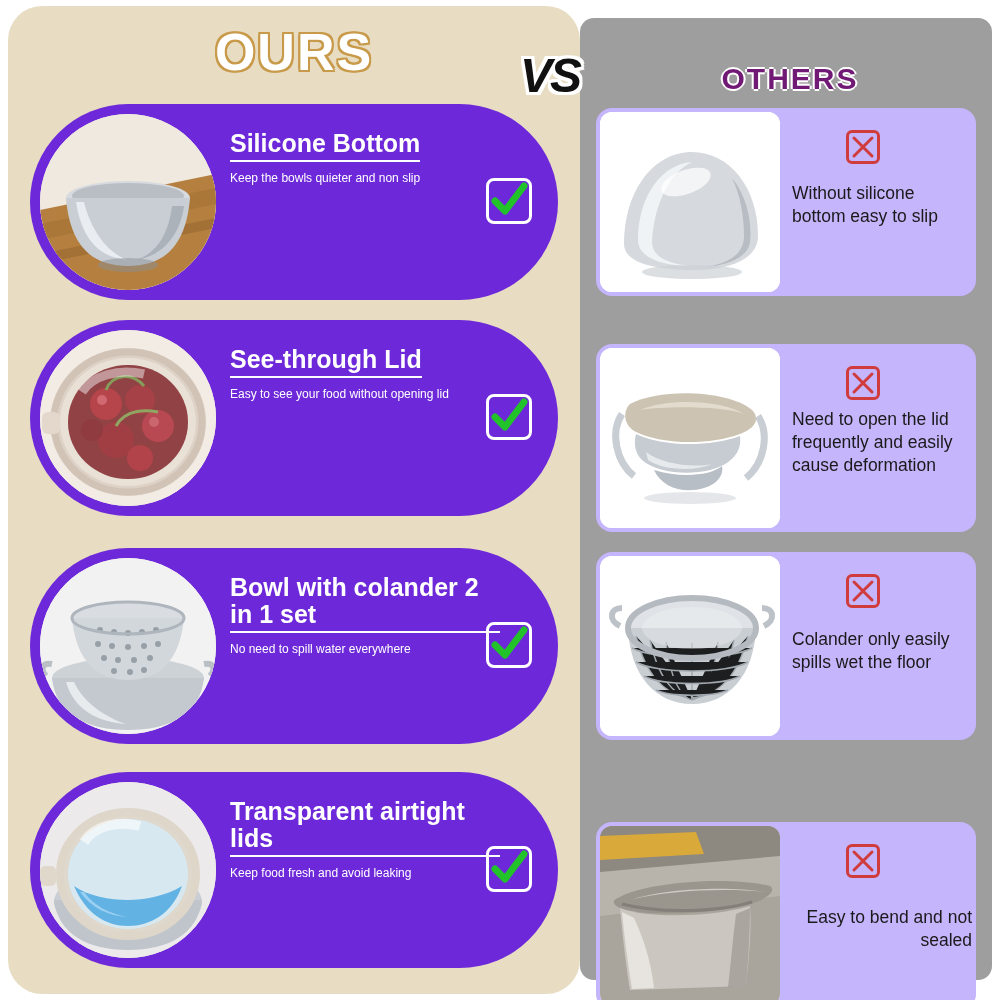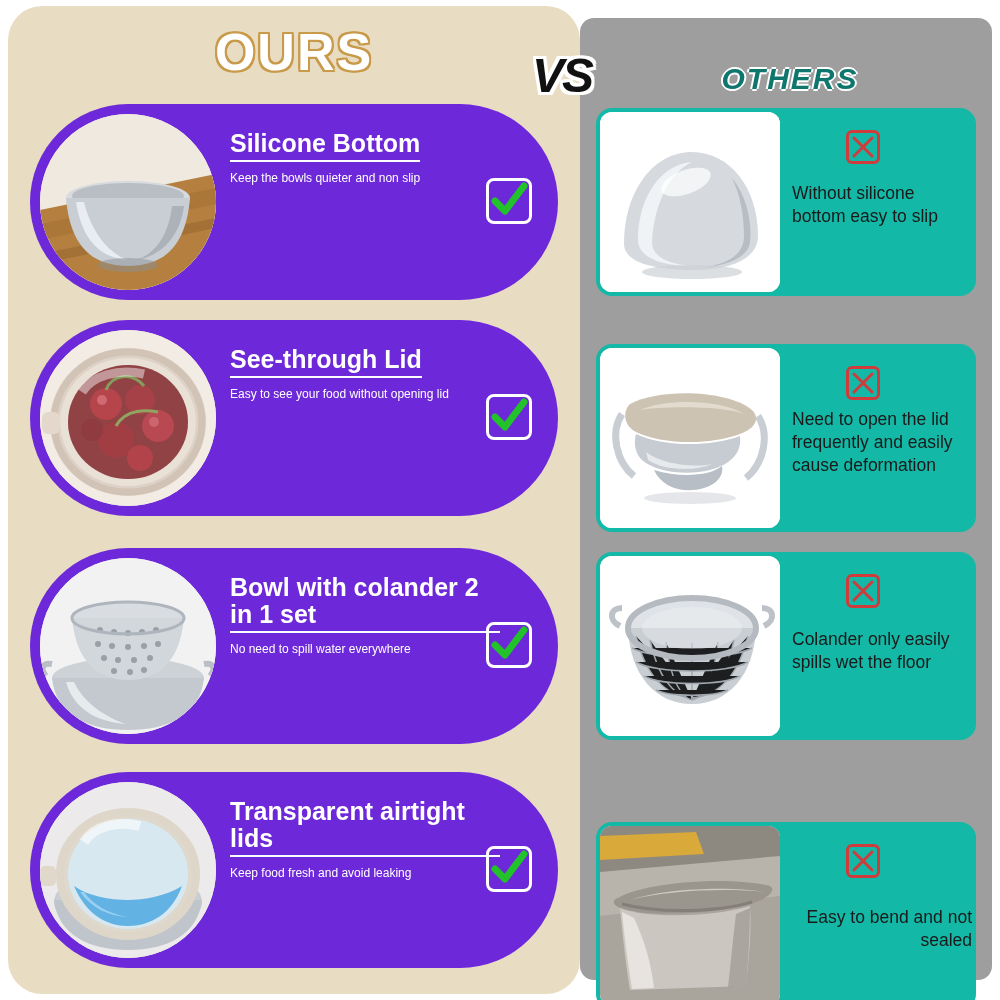--- a/index.html
+++ b/index.html
@@ -54,45 +54,44 @@
     letter-spacing: 2px;
     color: #ffffff;
     text-shadow:
        2px 0 0 #c89a4a, -2px 0 0 #c89a4a, 0 2px 0 #c89a4a, 0 -2px 0 #c89a4a,
        2px 2px 0 #c89a4a, -2px 2px 0 #c89a4a, 2px -2px 0 #c89a4a, -2px -2px 0 #c89a4a;
     z-index: 6;
   }
 
   .heading-vs {
     position: absolute;
-    left: 532px;
+    left: 520px;
     top: 48px;
     font-size: 48px;
     font-weight: bold;
     font-style: italic;
     color: #111111;
     text-shadow: 3px 0 0 #ffffff, -3px 0 0 #ffffff, 0 3px 0 #ffffff, 0 -3px 0 #ffffff,
                  3px 3px 0 #ffffff, -3px 3px 0 #ffffff, 3px -3px 0 #ffffff, -3px -3px 0 #ffffff;
     z-index: 8;
     letter-spacing: -2px;
   }
 
   .heading-others {
     position: absolute;
     left: 600px;
     top: 62px;
     width: 380px;
     text-align: center;
     font-size: 30px;
     font-weight: bold;
     letter-spacing: 2px;
-    color: #0f766e;
+    color: #701a75;
     text-shadow: 2px 0 0 #ffffff, -2px 0 0 #ffffff, 0 2px 0 #ffffff, 0 -2px 0 #ffffff;
     z-index: 6;
-    font-style: italic;
   }
 
   
   .ours-row {
     position: absolute;
     left: 30px;
     width: 528px;
     height: 196px;
     background: #6d28d9;
     border-radius: 98px;
@@ -146,21 +145,21 @@
     box-sizing: border-box;
   }
   .check-box svg { display: block; }
 
   
   .others-row {
     position: absolute;
     left: 596px;
     width: 380px;
     height: 188px;
-    background: #14b8a6;
+    background: #c4b5fd;
     border-radius: 16px;
     z-index: 4;
   }
   .others-row.r0 { top: 108px; }
   .others-row.r1 { top: 344px; }
   .others-row.r2 { top: 552px; }
   .others-row.r3 { top: 822px; text-align: right; }
 
   .others-photo {
     position: absolute;

